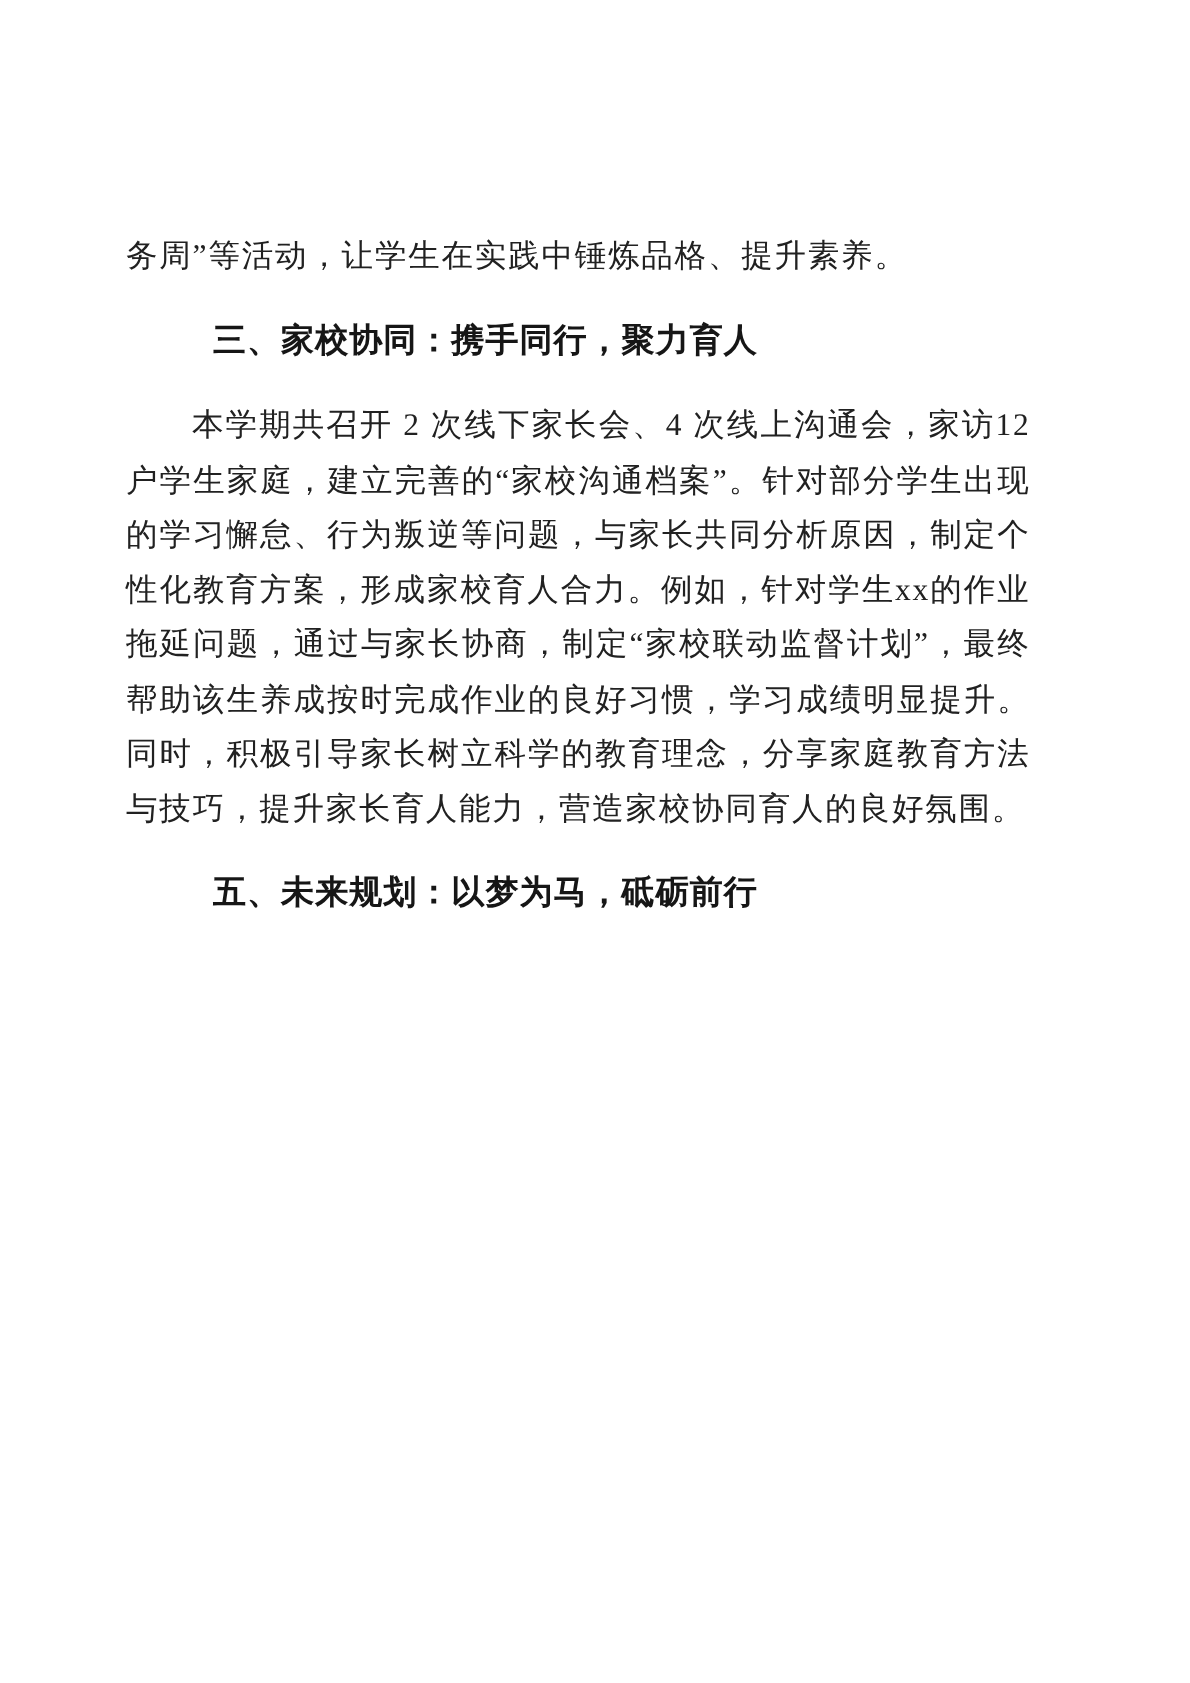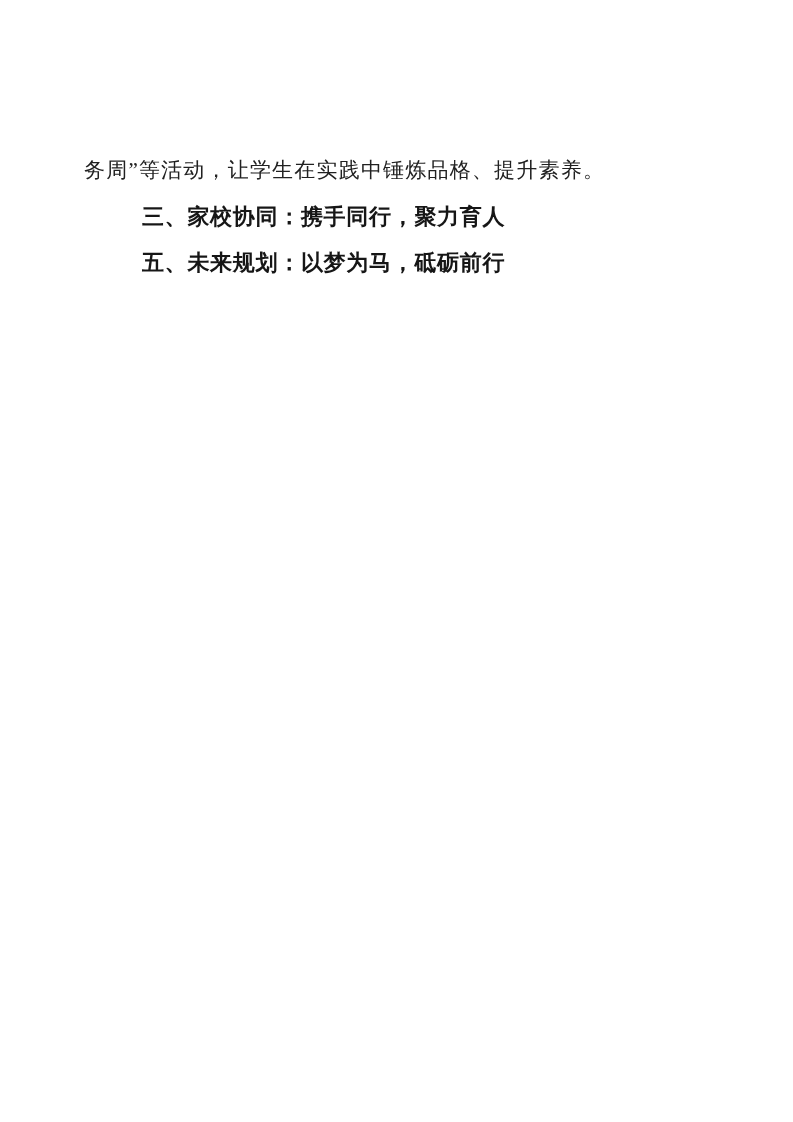--- a/index.html
+++ b/index.html
@@ -23,21 +23,21 @@
     font-size: 21px;
     line-height: 36.5px;
     letter-spacing: 1.2px;
     text-align: justify;
     text-indent: 44px;
     color: #212121;
     word-break: normal;
   }
   .no-indent { text-indent: 0; }
   .sec-heading {
-    margin: 10px 0;
+    margin: 20px 0;
     font-family: "Liberation Sans", sans-serif;
     font-weight: 700;
     font-size: 22px;
     line-height: 36.5px;
     letter-spacing: 0.7px;
     text-indent: 58px;
     text-align: left;
     color: #161616;
   }
   .bold { font-weight: 700; }
@@ -58,20 +58,21 @@
 <body>
 
 <div class="page">
   <div class="content">
 
     <p class="body-para no-indent">务周”等活动，让学生在实践中锤炼品格、提升素养。</p>
 
     <h2 class="sec-heading">三、家校协同：携手同行，聚力育人</h2>
 
 
+    <p class="body-para">本学期共召开 2 次线下家长会、4 次线上沟通会，家访12户学生家庭，建立完善的“家校沟通档案”。针对部分学生出现的学习懈怠、行为叛逆等问题，与家长共同分析原因，制定个性化教育方案，形成家校育人合力。例如，针对学生xx的作业拖延问题，通过与家长协商，制定“家校联动监督计划”，最终帮助该生养成按时完成作业的良好习惯，学习成绩明显提升。同时，积极引导家长树立科学的教育理念，分享家庭教育方法与技巧，提升家长育人能力，营造家校协同育人的良好氛围。</p>
 
 
 
     <h2 class="sec-heading">五、未来规划：以梦为马，砥砺前行</h2>
 
   </div>
 
   <div class="page-footer"><span class="dash">—</span><span class="num">3</span><span class="dash">—</span></div>
 </div>
 

